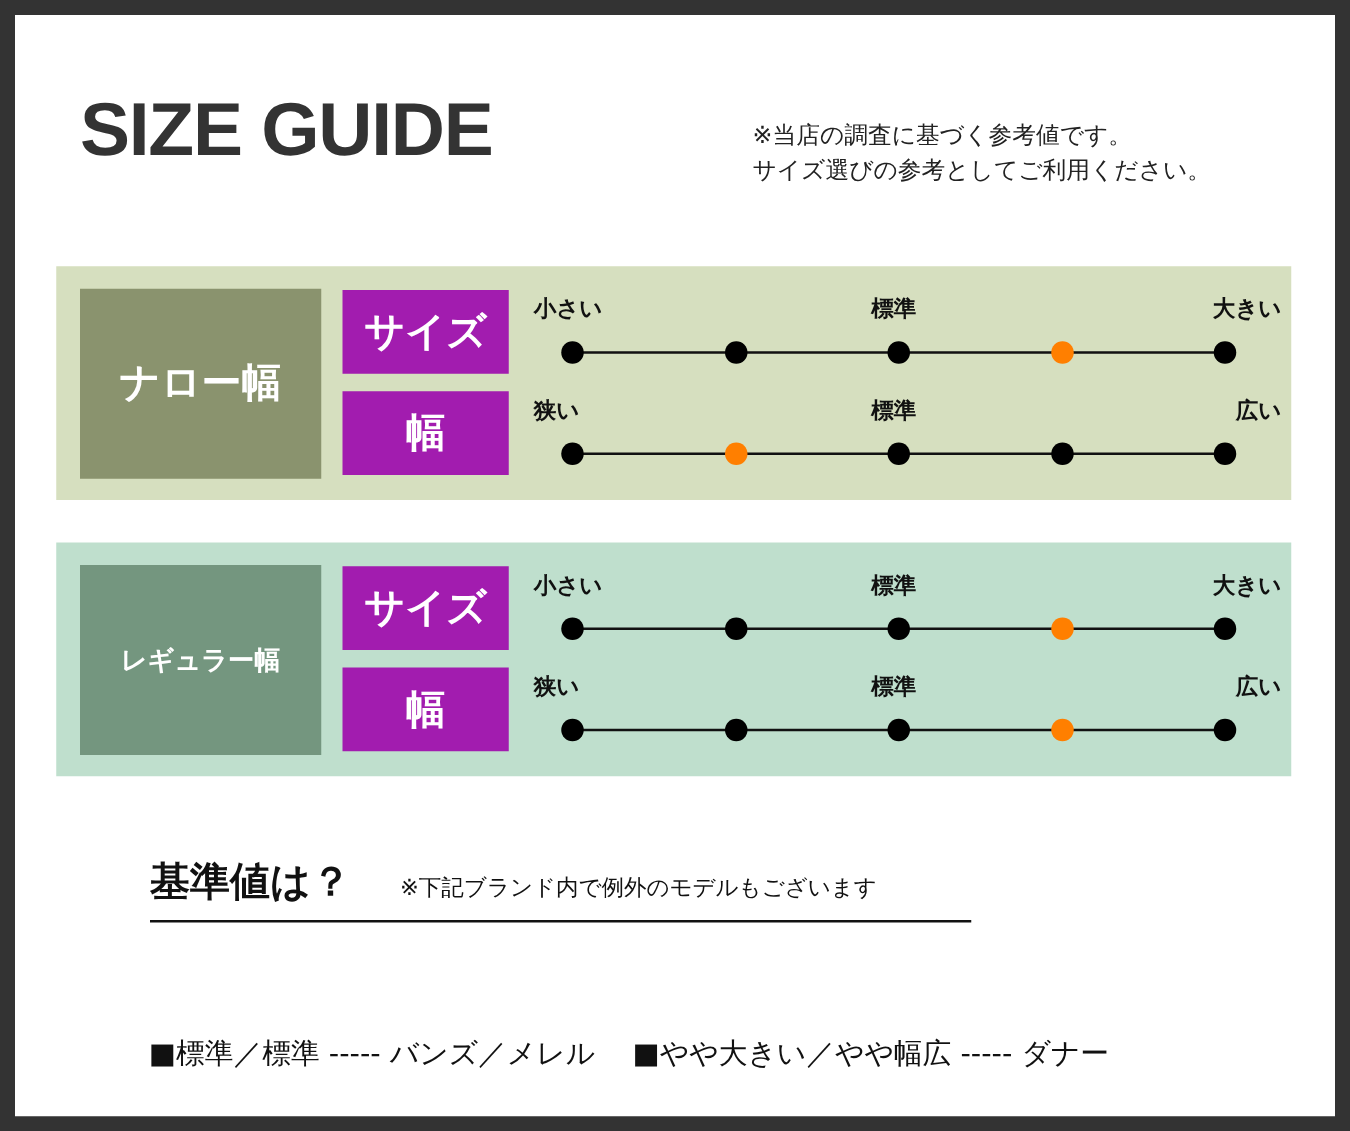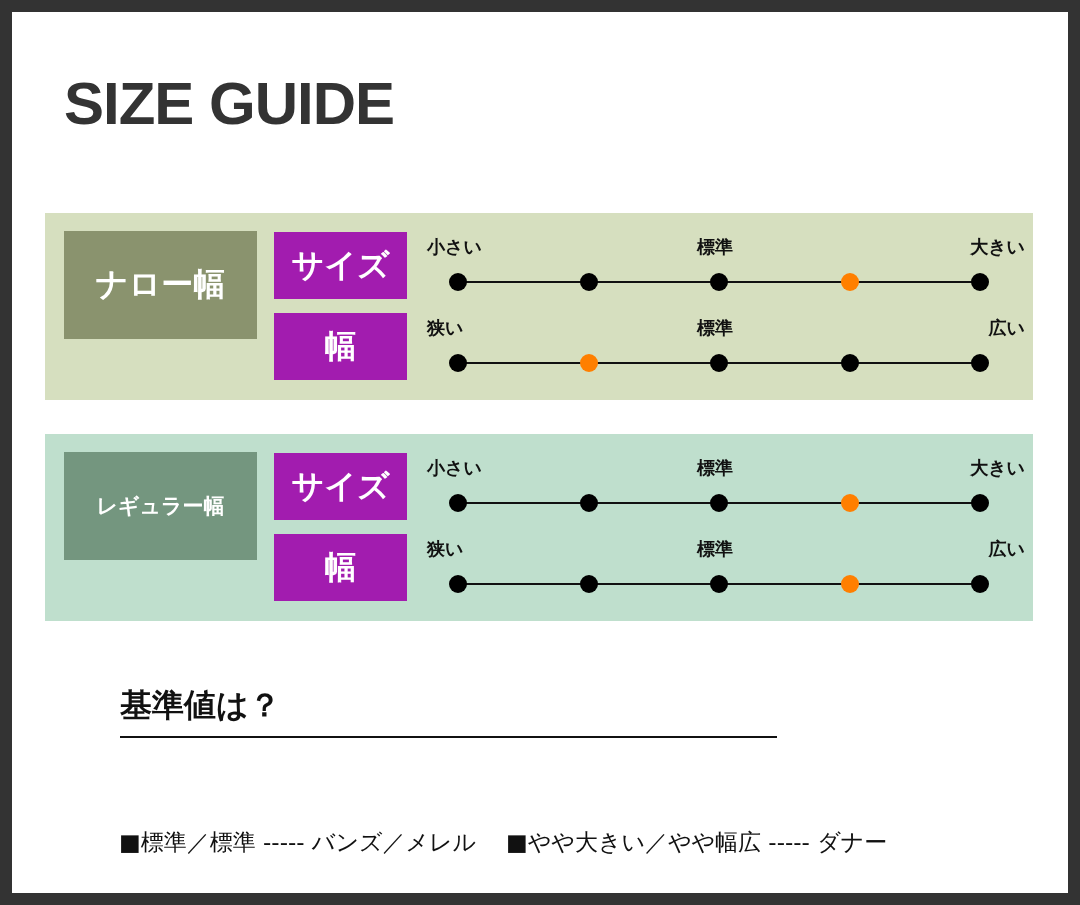--- a/index.html
+++ b/index.html
@@ -3,21 +3,21 @@
 <meta charset="utf-8">
 <style>
   html,body{margin:0;padding:0;}
   body{width:1080px;height:905px;background:#333333;position:relative;overflow:hidden;font-family:"DejaVu Sans",sans-serif;}
   .canvas{position:absolute;left:12px;top:12px;width:1056px;height:881px;background:#ffffff;}
   .title{position:absolute;left:52px;top:62px;font-family:"Liberation Sans",sans-serif;font-weight:bold;font-size:60px;color:#333333;letter-spacing:-1px;line-height:1;}
   .note{position:absolute;left:590px;top:82px;font-size:19px;line-height:28px;color:#222;}
   .panel{position:absolute;left:33px;width:988px;height:187px;}
   .panel.p1{top:201px;background:#d6dfbf;}
   .panel.p2{top:422px;background:#bfdfcd;}
-  .cat{position:absolute;left:19px;top:18px;width:193px;height:108px;color:#fff;font-weight:bold;display:flex;align-items:center;justify-content:center;}
+  .cat{position:absolute;left:19px;top:18px;width:193px;height:152px;color:#fff;font-weight:bold;display:flex;align-items:center;justify-content:center;}
   .p1 .cat{background:#8a936e;font-size:32px;}
   .p2 .cat{background:#74967f;font-size:21px;}
   .lab{position:absolute;left:229px;width:133px;height:67px;background:#a21caf;color:#fff;font-weight:bold;font-size:32px;display:flex;align-items:center;justify-content:center;}
   .lab.l1{top:19px;}
   .lab.l2{top:100px;}
   .scale{position:absolute;left:380px;width:600px;height:70px;}
   .scale.s1{top:22px;}
   .scale.s2{top:103px;}
   .sl{position:absolute;top:0;font-size:18px;font-weight:bold;color:#111;white-space:nowrap;}
   .sl.left{left:2px;}
@@ -32,20 +32,24 @@
   .ref{position:absolute;left:107px;font-size:23px;color:#111;white-space:nowrap;}
   .ref.r1{top:750px;}
   .ref.r2{top:815px;}
   .ref .gap{display:inline-block;width:30px;}
 </style>
 </head>
 <body>
 
 <div class="canvas">
   <div class="title">SIZE GUIDE</div>
+  <div class="note">
+    <div>※当店の調査に基づく参考値です。</div>
+    <div>サイズ選びの参考としてご利用ください。</div>
+  </div>
 
   <div class="panel p1">
     <div class="cat">ナロー幅</div>
     <div class="lab l1">サイズ</div>
     <div class="lab l2">幅</div>
     <div class="scale s1">
       <span class="sl left">小さい</span>
       <span class="sl mid">標準</span>
       <span class="sl right">大きい</span>
       <div class="line"></div>
@@ -91,17 +95,18 @@
       <div class="dot" style="left:33px"></div>
       <div class="dot" style="left:163.5px"></div>
       <div class="dot" style="left:294px"></div>
       <div class="dot on" style="left:424.5px"></div>
       <div class="dot" style="left:555px"></div>
     </div>
   </div>
 
   <div class="sub">
     <span class="sub-h">基準値は？</span>
+    <span class="sub-n">※下記ブランド内で例外のモデルもございます</span>
   </div>
   <div class="ref r2">
     <span>■標準／標準 ----- バンズ／メレル</span><span class="gap"></span><span>■やや大きい／やや幅広 ----- ダナー</span>
   </div>
 </div>
 
 </body></html>

